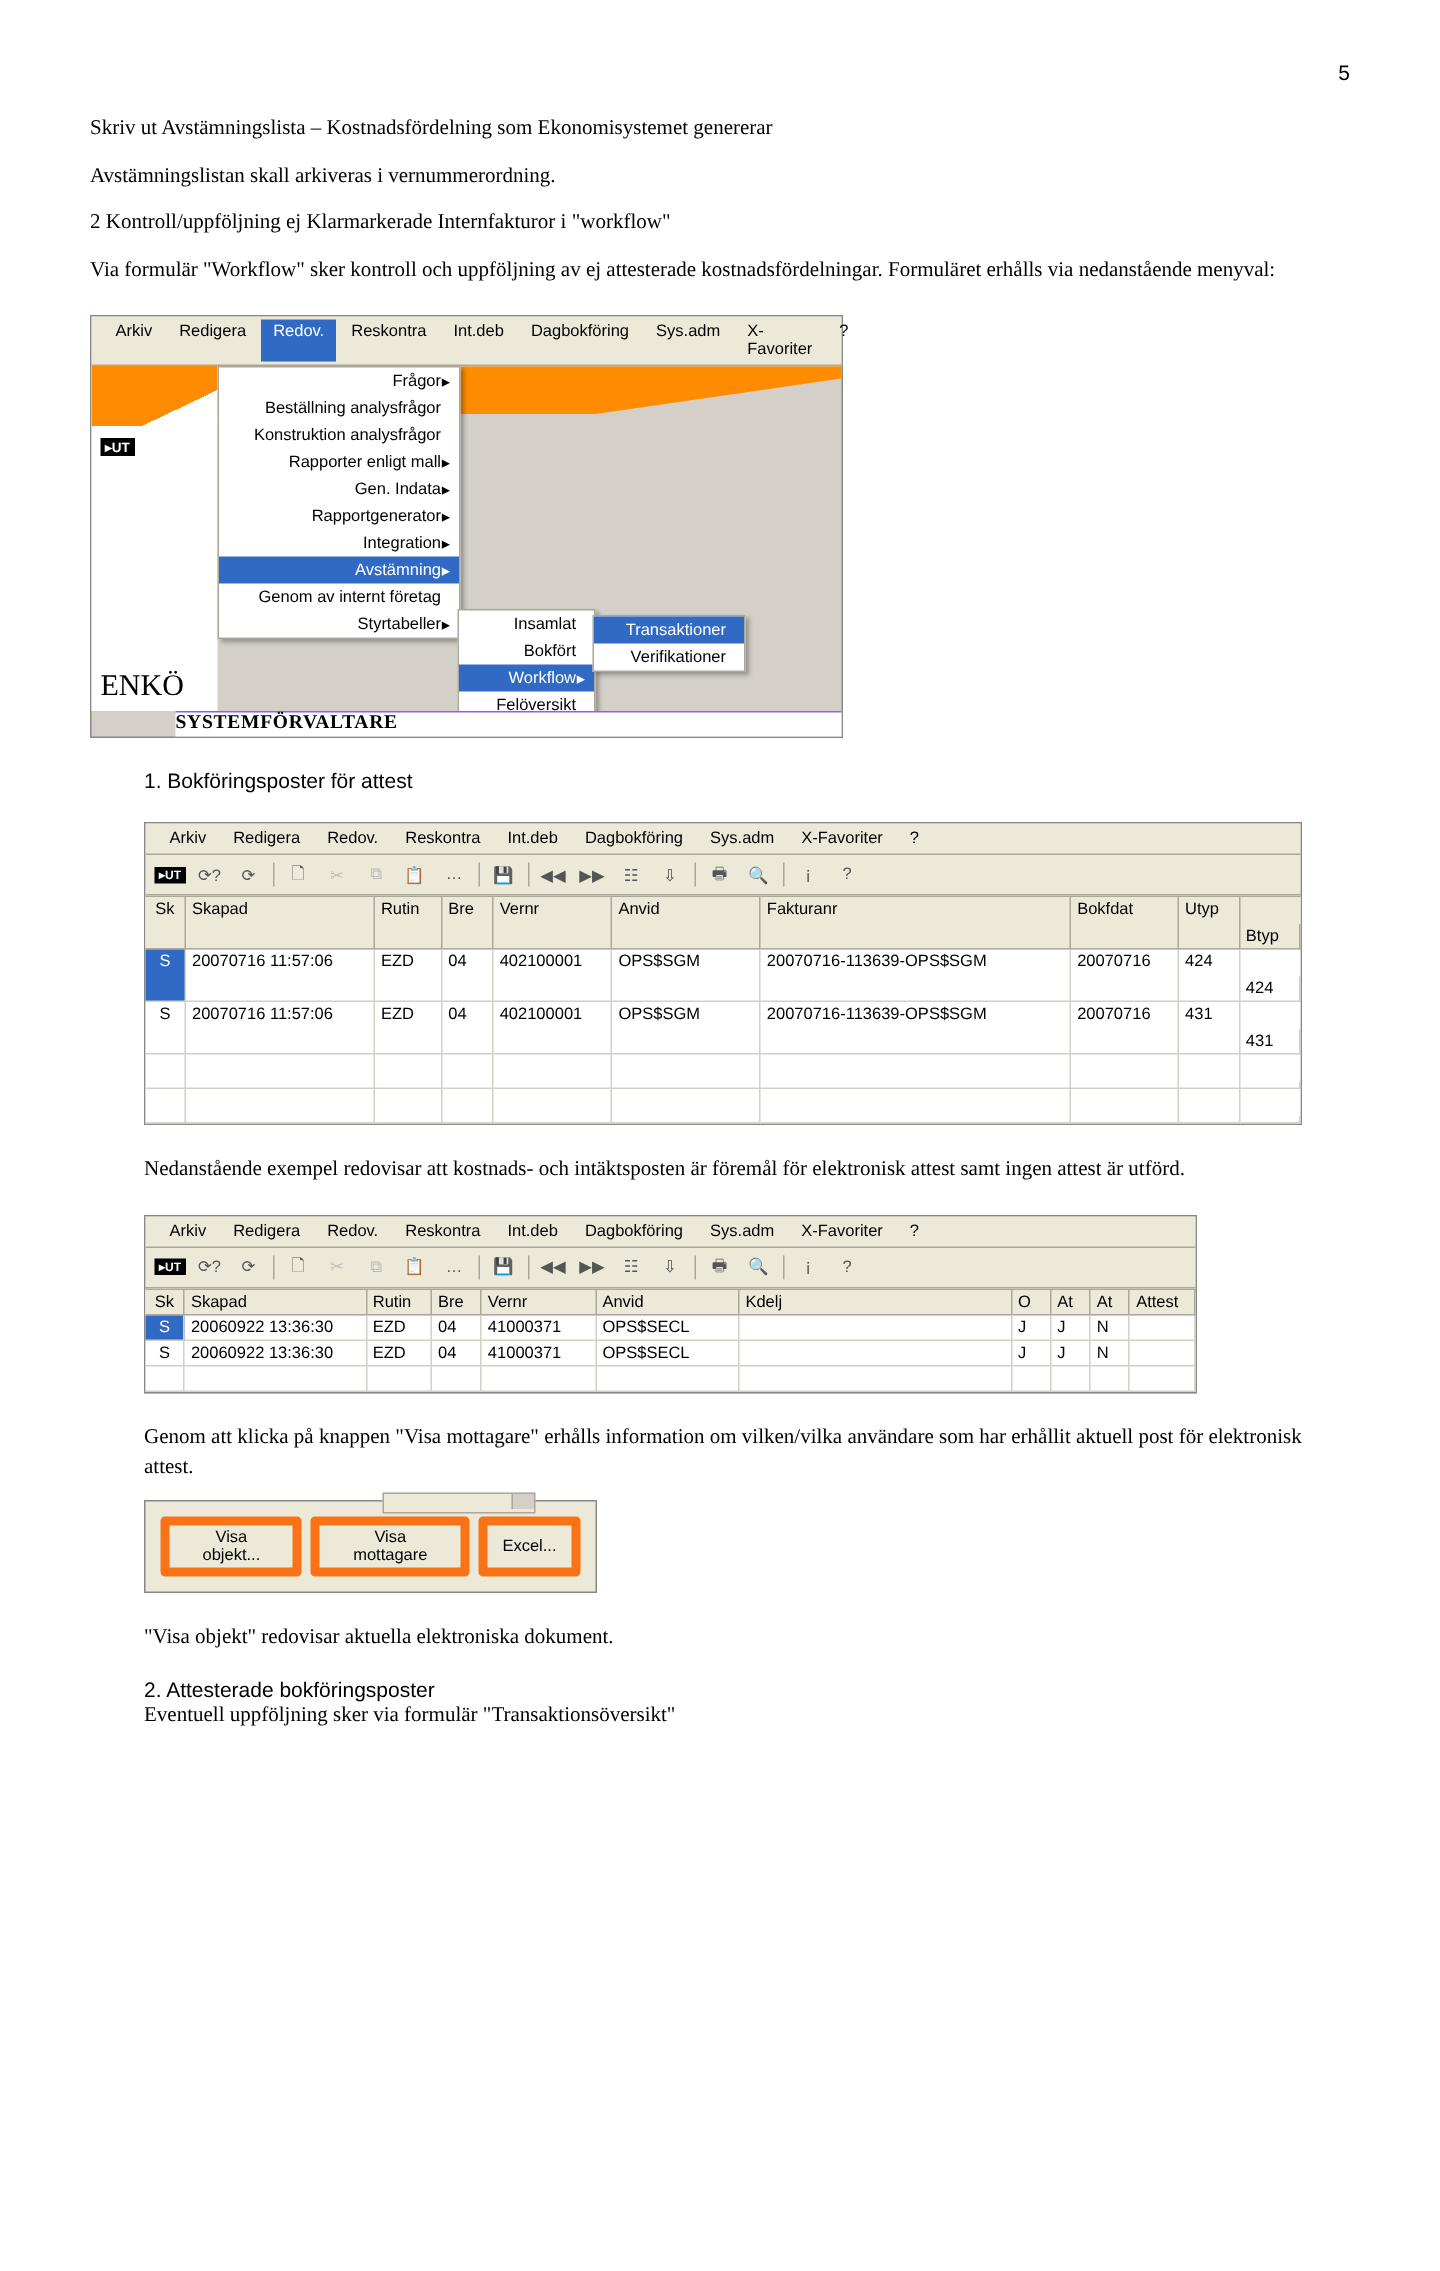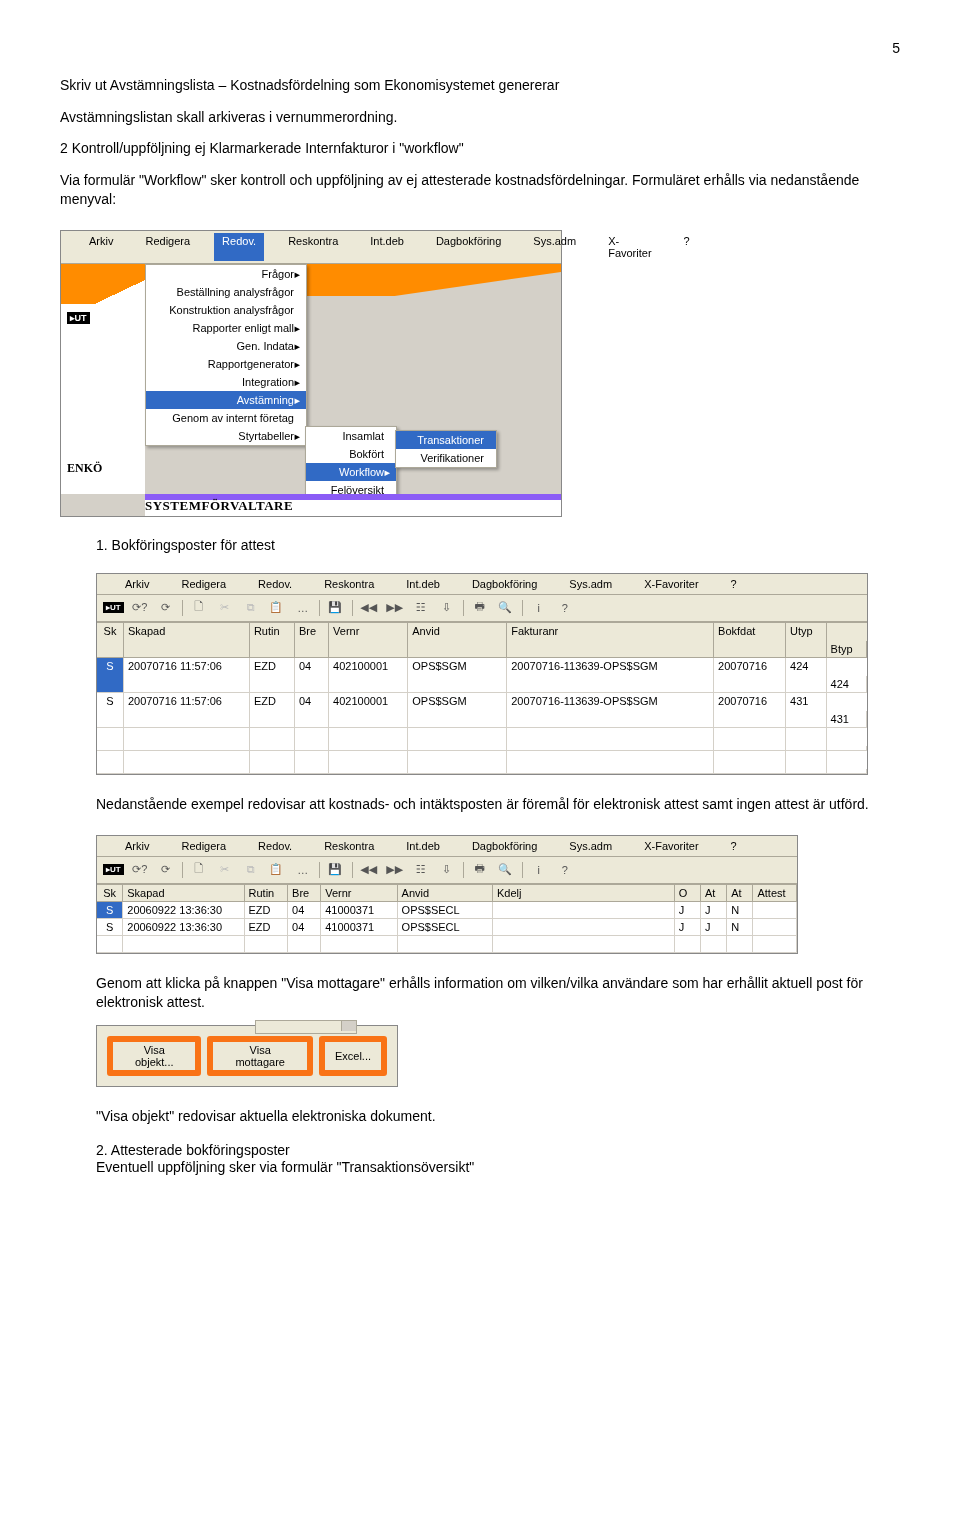--- a/index.html
+++ b/index.html
@@ -12,20 +12,21 @@
     width: 840px;
   }
   .page-number {
     text-align: right;
     font-size: 14px;
     margin-bottom: 20px;
   }
   .body-text {
     margin: 12px 0;
     line-height: 1.4;
+    font-family: Liberation Serif, serif;
   }
   .screenshot {
     margin: 20px 0;
     border: 1px solid #888;
     background: #d4d0c8;
     font-family: Tahoma, sans-serif;
     font-size: 11px;
   }
   .titlebar {
     background: linear-gradient(#4a6daf, #2a4d8f);
@@ -37,23 +38,23 @@
   }
   .titlebar-icon {
     width: 14px;
     height: 14px;
     background: #fff;
     border-radius: 2px;
     display: inline-block;
   }
   .menubar {
     background: #ece9d8;
-    padding: 2px 20px;
+    padding: 2px 8px;
     display: flex;
-    gap: 16px;
+    gap: 2px;
     border-bottom: 1px solid #aca899;
   }
   .menu-item {
     padding: 2px 8px;
     cursor: default;
   }
   .menu-item.active {
     background: #316ac5;
     color: #fff;
   }
@@ -88,23 +89,23 @@
     position: absolute;
     left: 0;
     top: 0;
     width: 100%;
     height: 40px;
     background: linear-gradient(to bottom right, #ff8c00 70%, #fff 70%);
   }
   .enk-text {
     position: absolute;
     left: 6px;
-    bottom: 18px;
-    font-weight: bold;
-    font-size: 12px;
+    bottom: 5px;
+    font-weight: normal;
+    font-size: 20px;
     font-family: "Times New Roman", serif;
   }
   .sys-text {
     position: absolute;
     left: 82px;
     bottom: 0px;
     font-weight: bold;
     font-size: 13px;
     font-family: "Times New Roman", serif;
     border-top: 1px solid #000;
@@ -296,21 +297,21 @@
         <div class="dropdown-item">Bokfört</div>
         <div class="dropdown-item highlighted has-arrow">Workflow</div>
         <div class="dropdown-item">Felöversikt</div>
       </div>
       <div class="dropdown" style="position:absolute; left:250px; top:166px; min-width:100px;">
         <div class="dropdown-item highlighted">Transaktioner</div>
         <div class="dropdown-item">Verifikationer</div>
       </div>
     </div>
   </div>
-  <div style="position:relative; height:16px; background:#fff; border-top:6px solid #8b5cf6; margin-left:84px;">
+  <div style="position:relative; height:16px; background:#fff; border-top:1px solid #8b5cf6; margin-left:56px;">
     <span class="sys-text" style="left:0; bottom:2px; border:none; position:absolute;">SYSTEMFÖRVALTARE</span>
   </div>
 </div>
 
 <p class="numbered-item">1. Bokföringsposter för attest</p>
 
 <div class="screenshot indented" style="width:770px;">
   <div class="menubar">
     <span class="menu-item">Arkiv</span>
     <span class="menu-item">Redigera</span>

